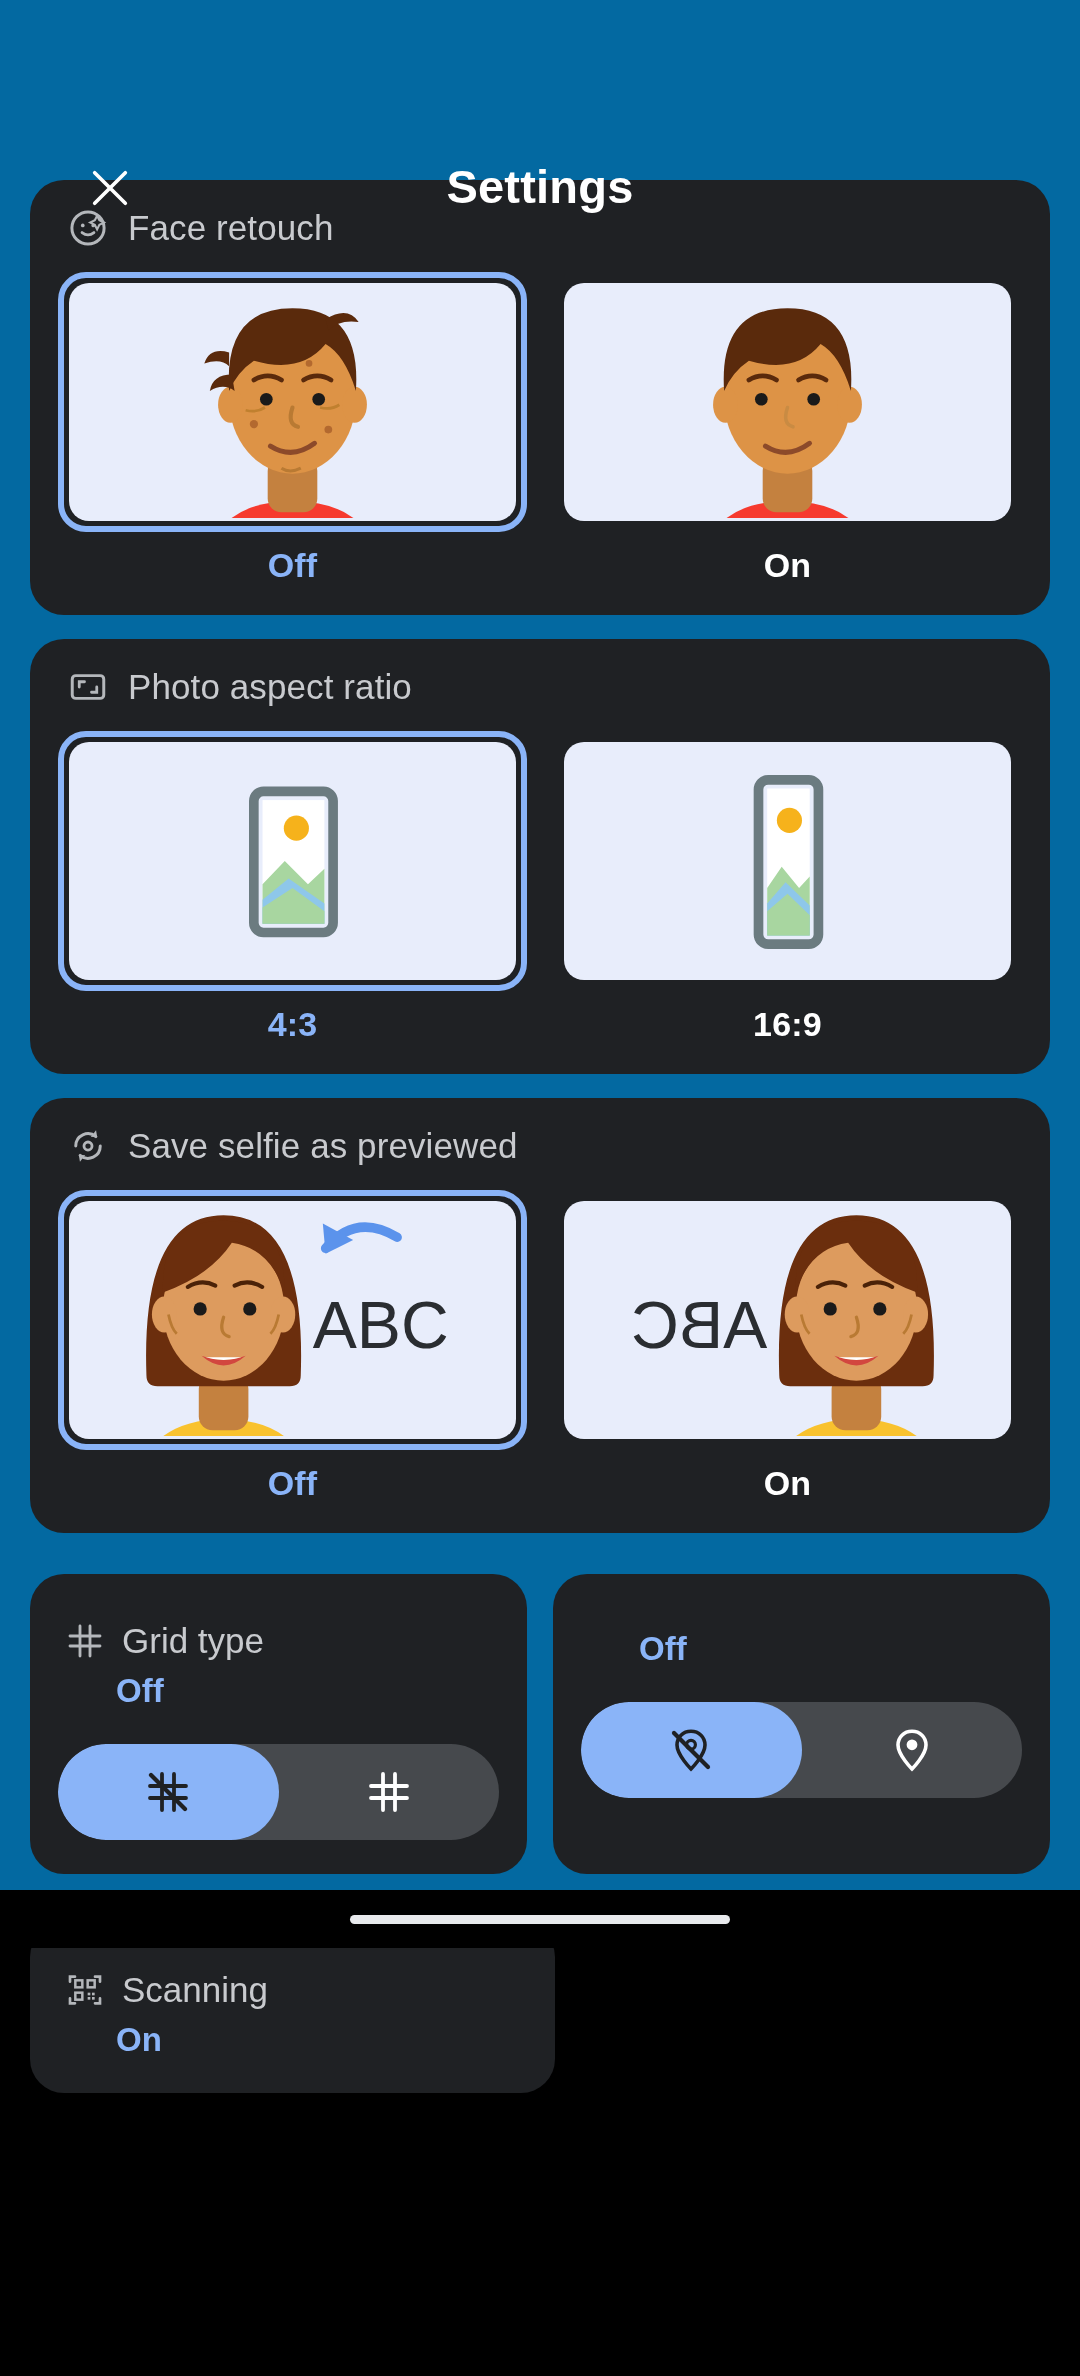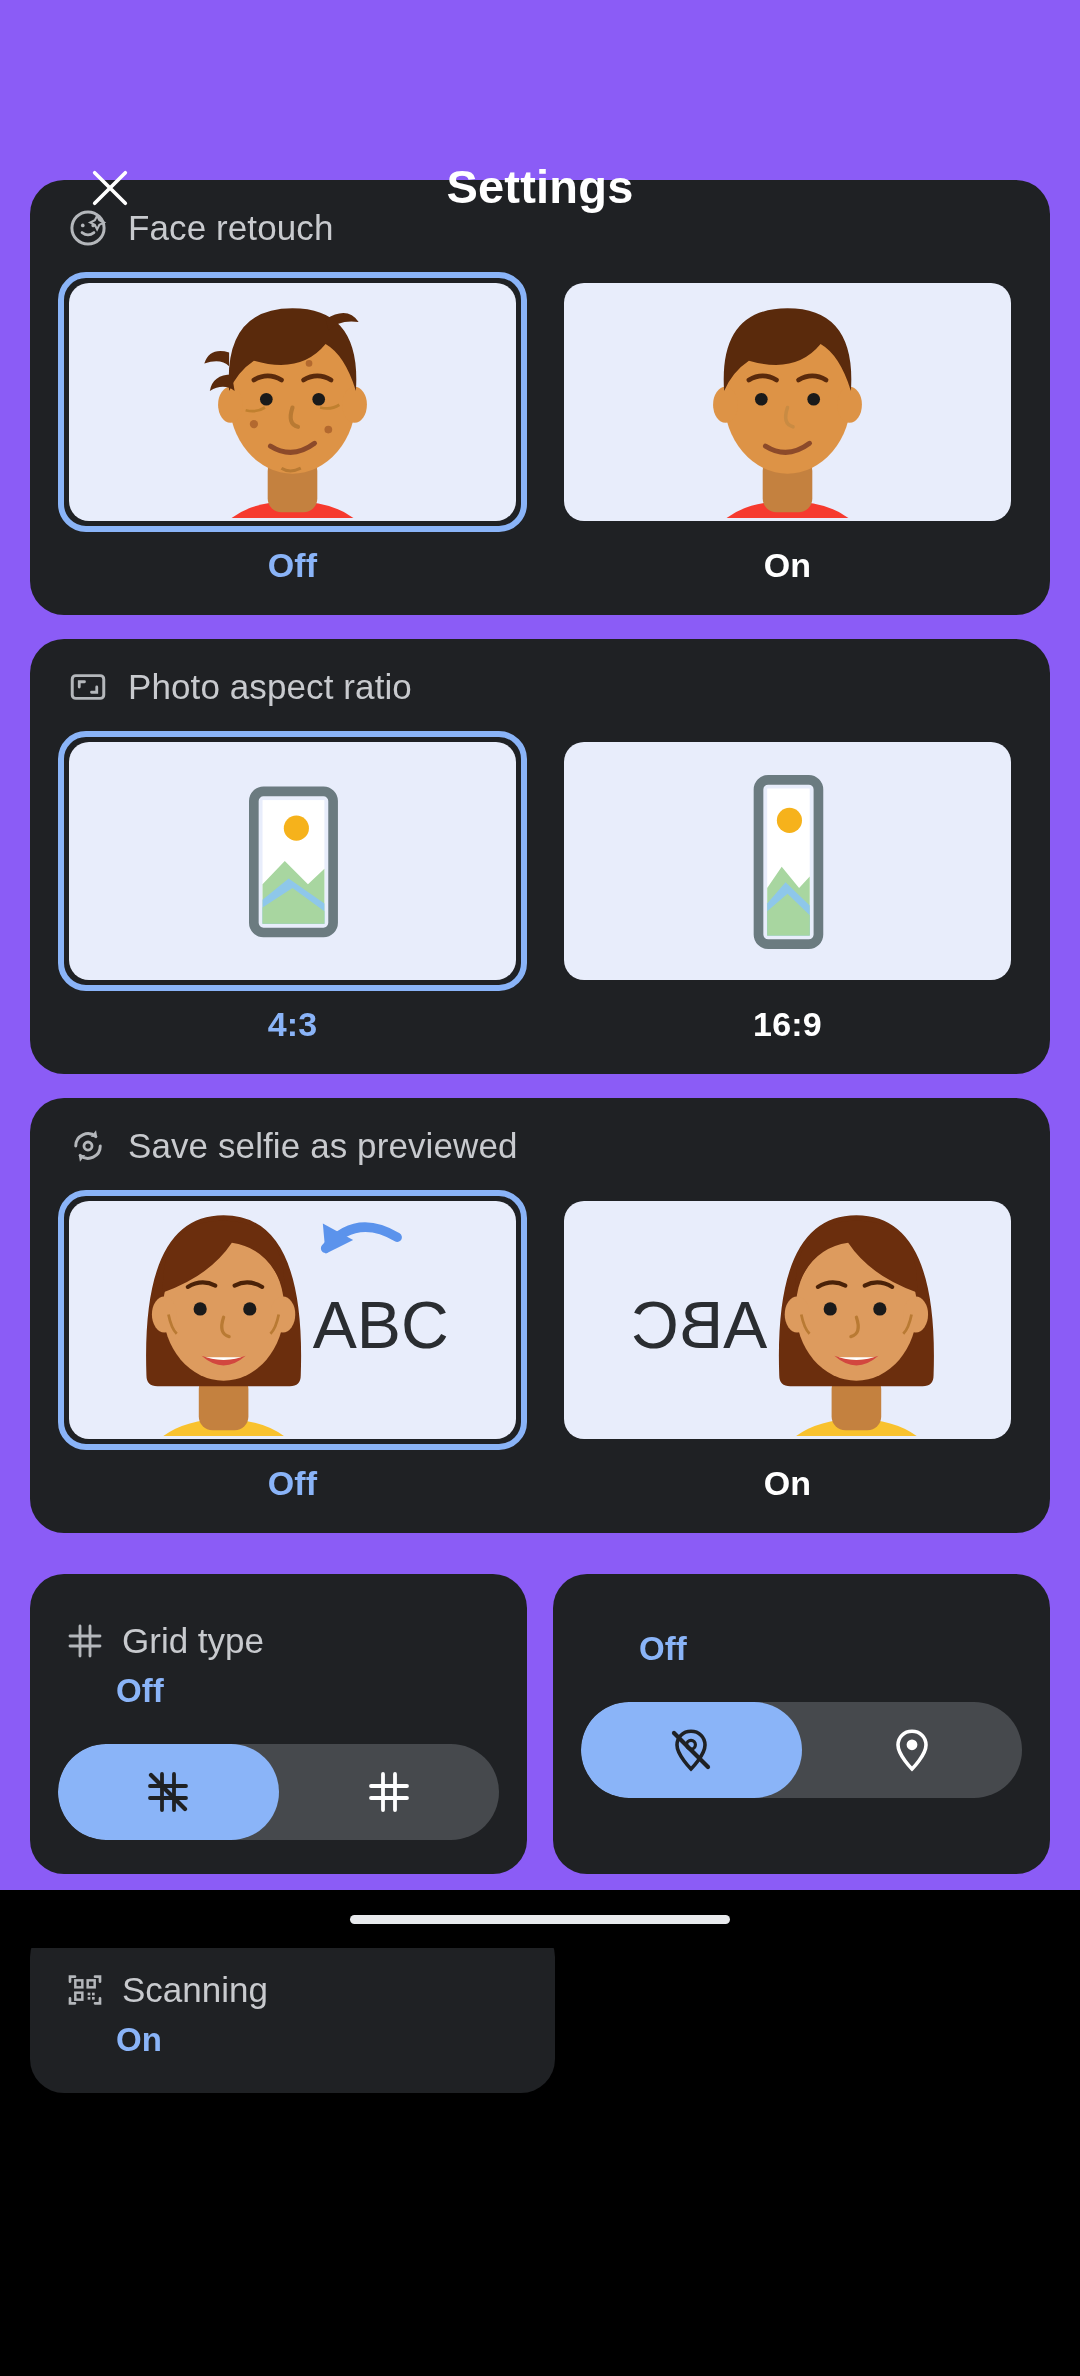--- a/index.html
+++ b/index.html
@@ -2,21 +2,21 @@
 <html><head>
 <meta charset="utf-8">
 <style>
   * { box-sizing: border-box; margin: 0; padding: 0; }
   html, body {
     width: 1080px; height: 2376px;
     background: #000;
     font-family: "Liberation Sans", sans-serif;
     overflow: hidden;
   }
-  .screen { width: 1080px; height: 1948px; position: relative; background:#8b5cf6; }
+  .screen { width: 1080px; height: 1948px; position: relative; background:#0369a1; }
 
   
   .header {
     height: 180px;
     display: flex; align-items: center;
     position: relative;
     padding: 0 60px;
   }
   .close-btn {
     width: 76px; height: 76px;

